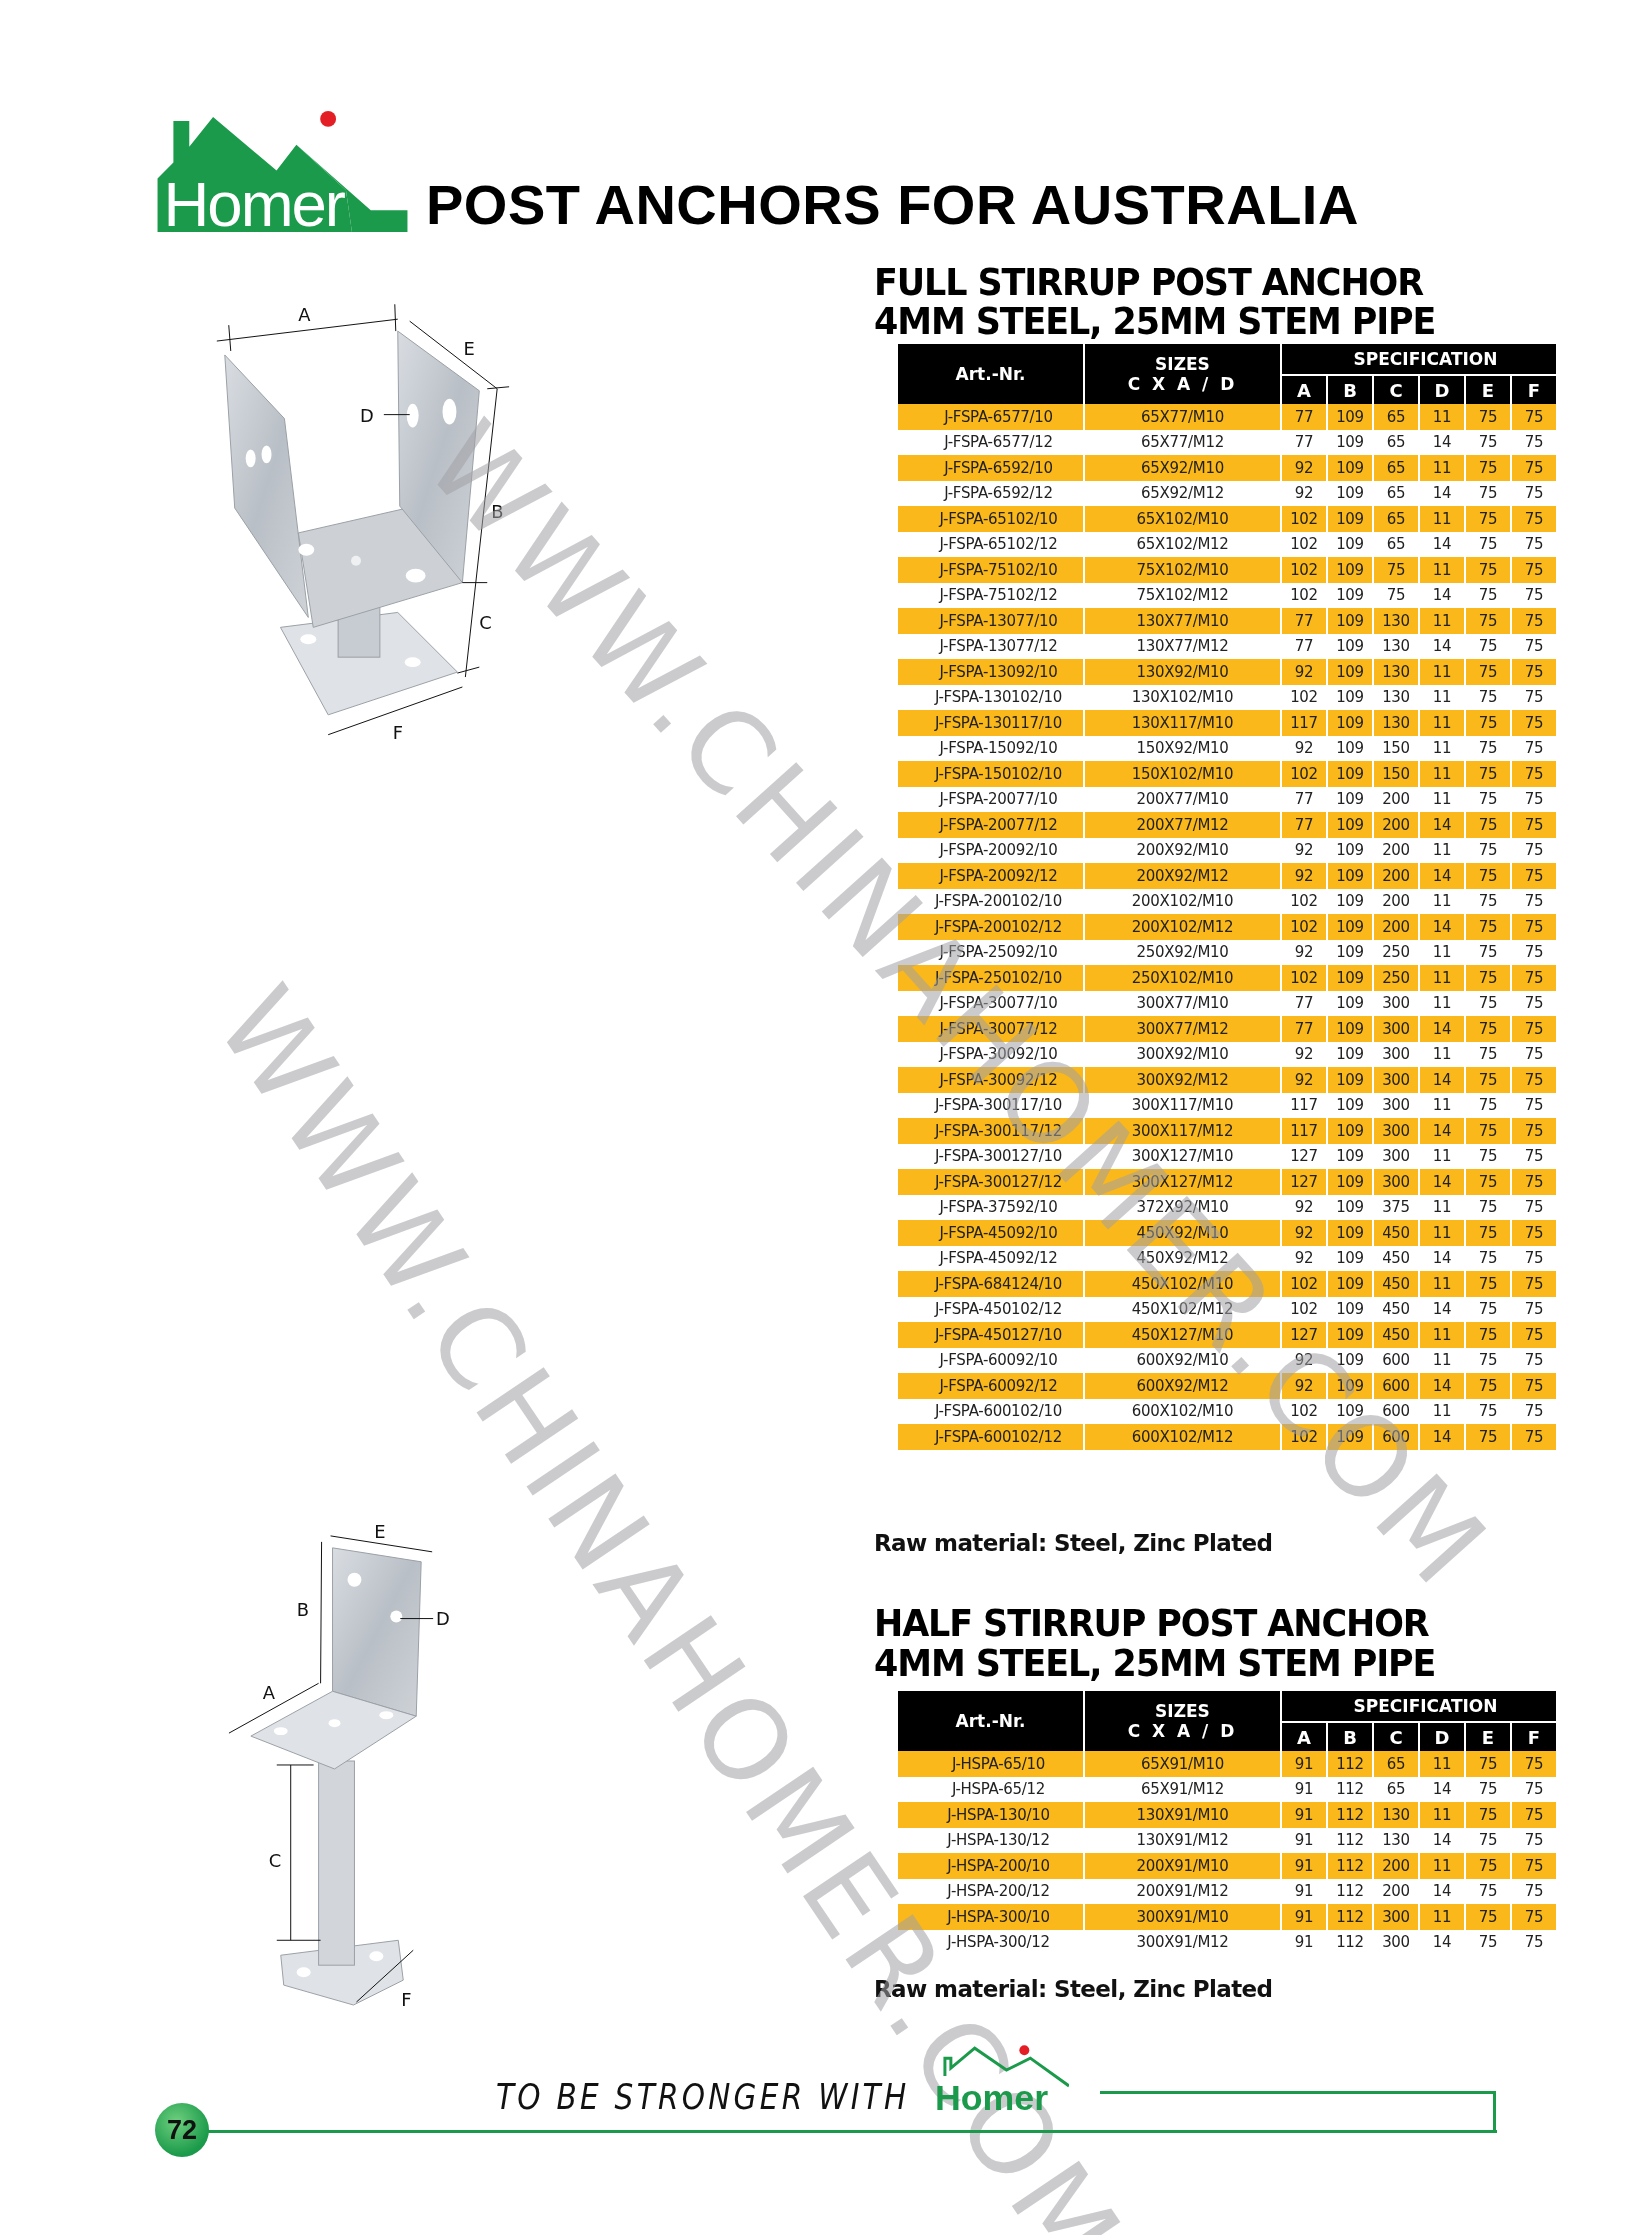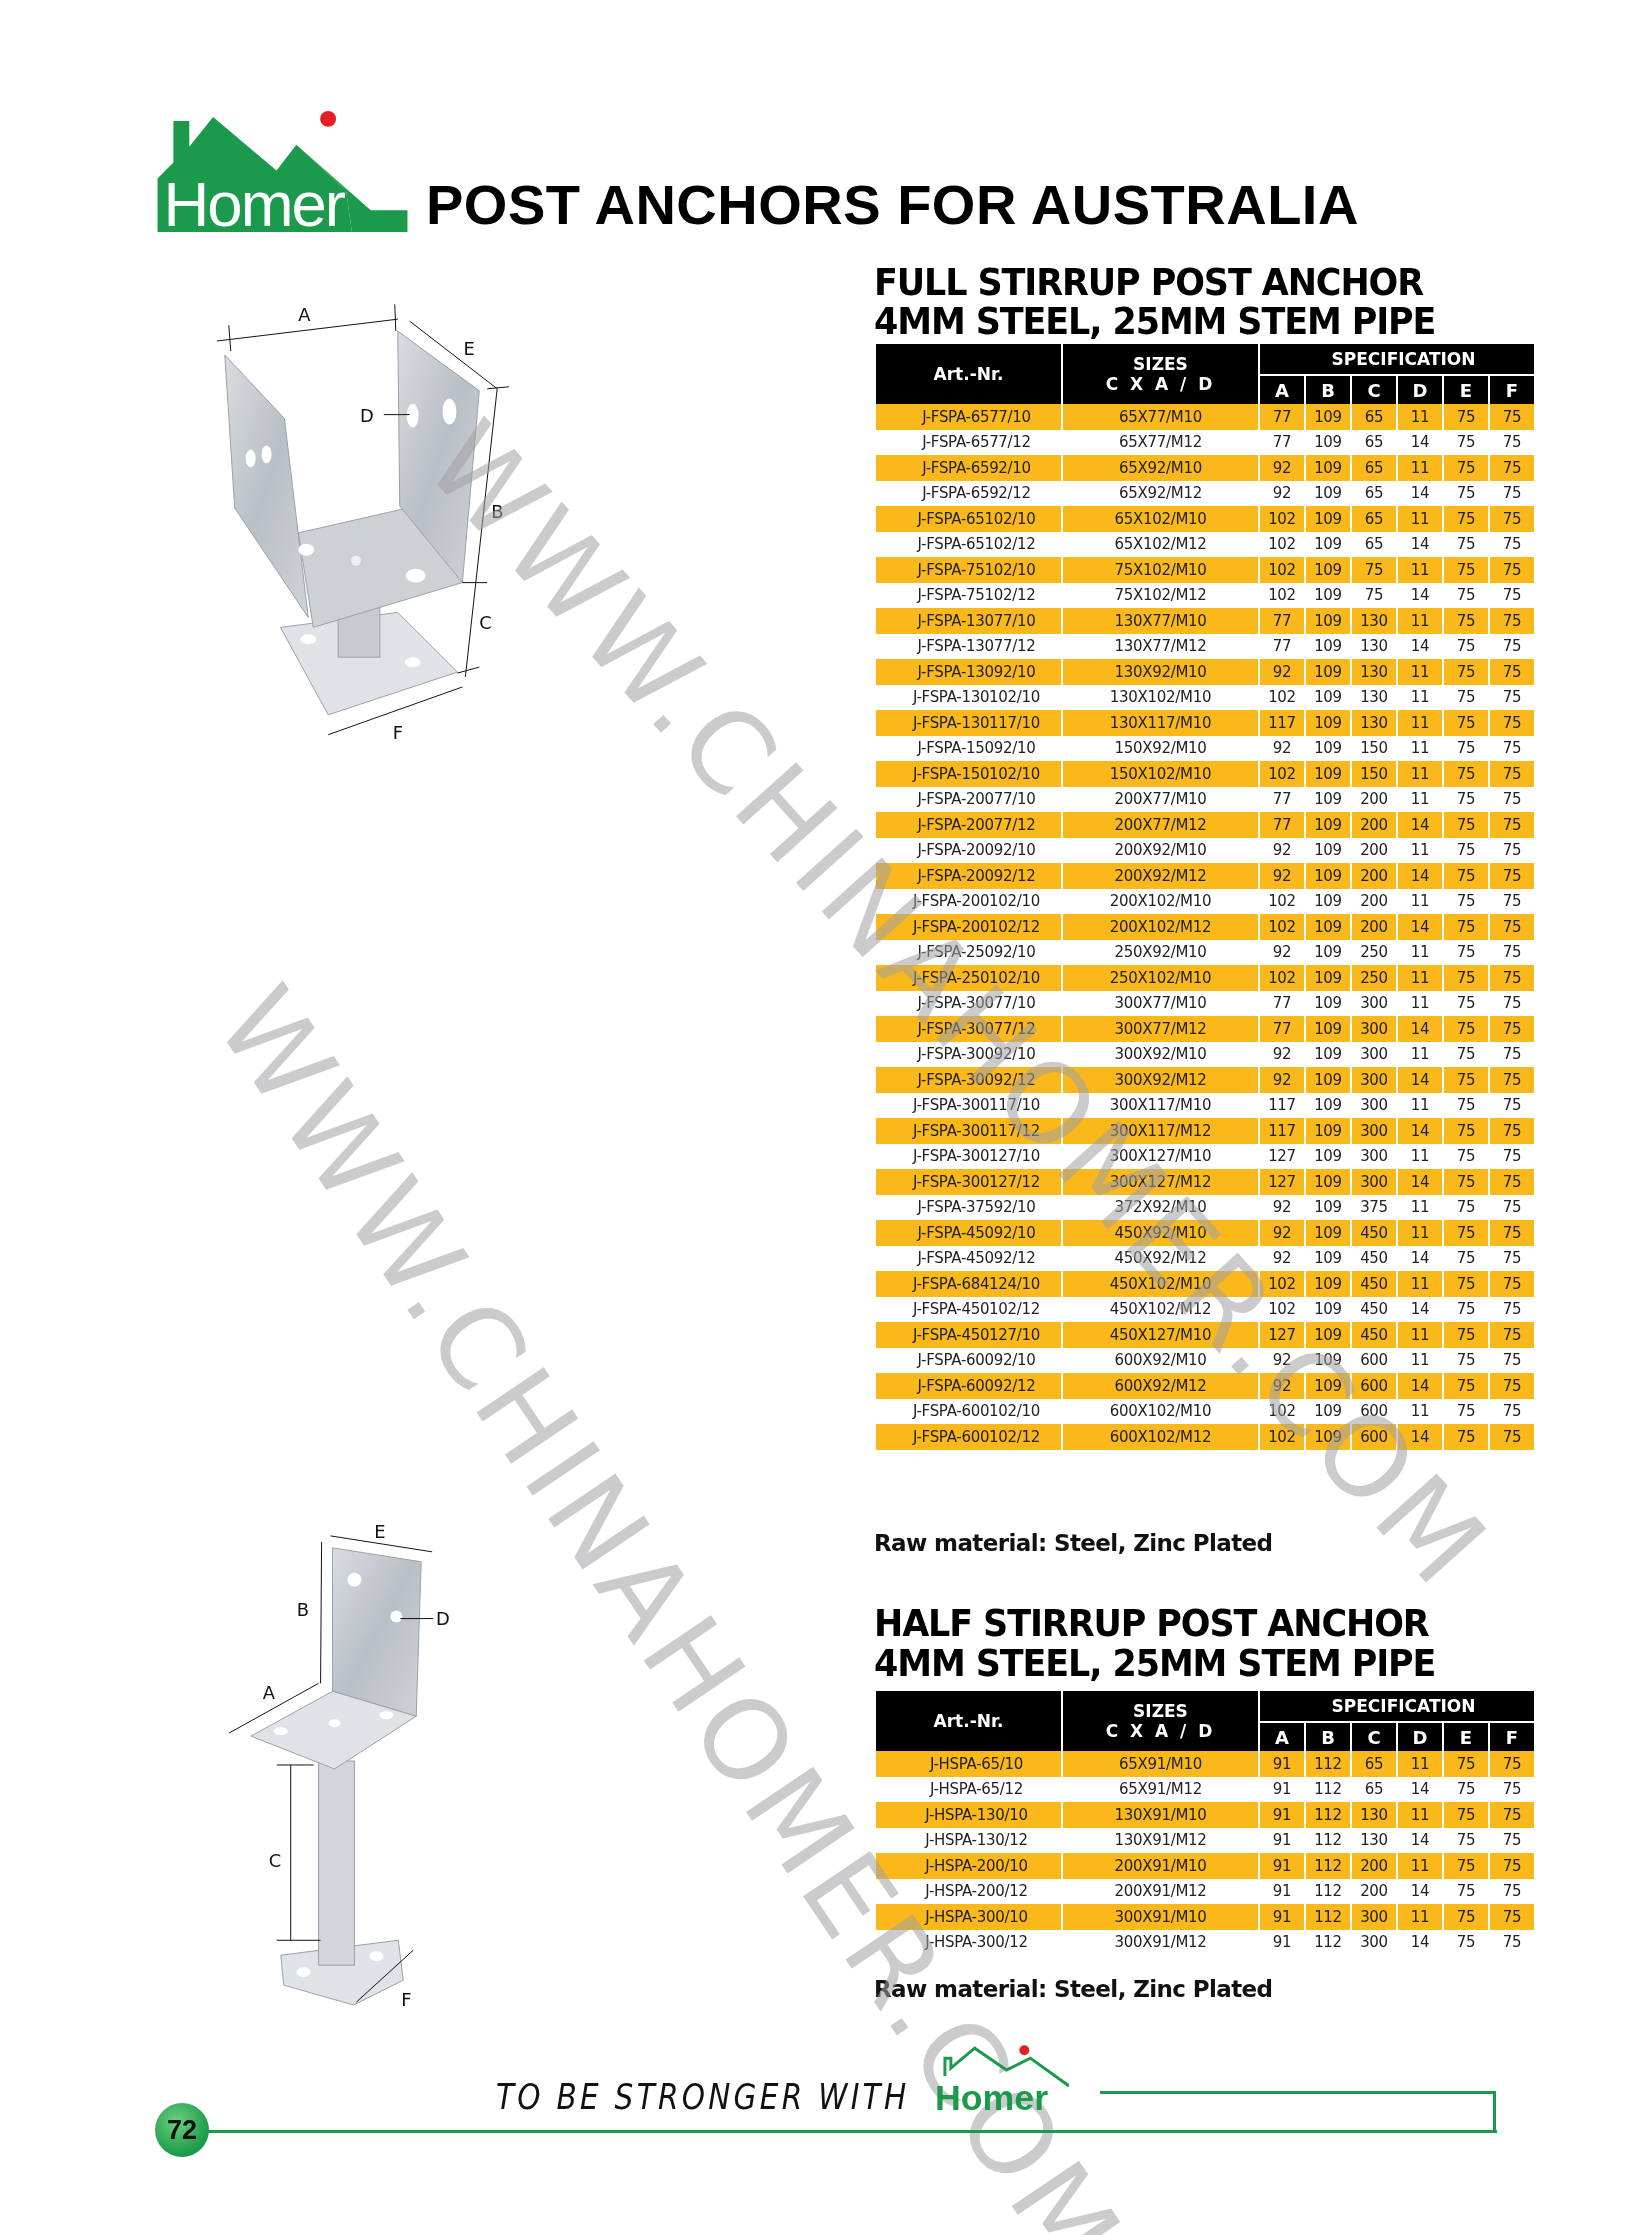--- a/index.html
+++ b/index.html
@@ -6,21 +6,21 @@
   body { width:1648px; height:2236px; position:relative; overflow:hidden; font-family:"Liberation Sans", sans-serif; color:#111; }
 
   
   .logo { position:absolute; left:157px; top:111px; width:251px; height:121px; }
   .page-title { position:absolute; left:426px; top:177px; font-family:"Liberation Sans", sans-serif; font-weight:bold; font-size:56px; letter-spacing:0.5px; color:#000; line-height:1; white-space:nowrap;text-align:center; }
 
   
   .sec-title { position:absolute; left:874px; font-family:"DejaVu Sans", sans-serif; font-weight:bold; font-size:38px; line-height:42px; color:#000; letter-spacing:-1.2px; transform:scaleX(0.92); transform-origin:left top; white-space:nowrap; }
 
   
-  table.spec { position:absolute; left:874px; border-collapse:separate; border-spacing:2px 0; font-family:"DejaVu Sans", sans-serif; font-size:15px; }
+  table.spec { position:absolute; left:896px; border-collapse:separate; border-spacing:2px 0; font-family:"DejaVu Sans", sans-serif; font-size:15px; }
   table.spec th { background:#000; color:#fff; font-weight:bold; text-align:center; padding:0; }
   table.spec th.big { font-size:17px; }
   table.spec th.spec-h { height:30px; font-size:17px; border-bottom:2px solid #fff;padding-left:13px; }
   table.spec th.letter { height:28px; font-size:18px; }
   table.spec td { text-align:center; height:25.5px; padding:0; white-space:nowrap; color:#222; letter-spacing:-0.3px; }
   table.spec tr.hl td { background:#fbb81a; }
   table.spec td.art { width:169px;padding-left:16px; }
   table.spec td.size { width:195px; }
   table.spec td.n { width:44px; }
 

